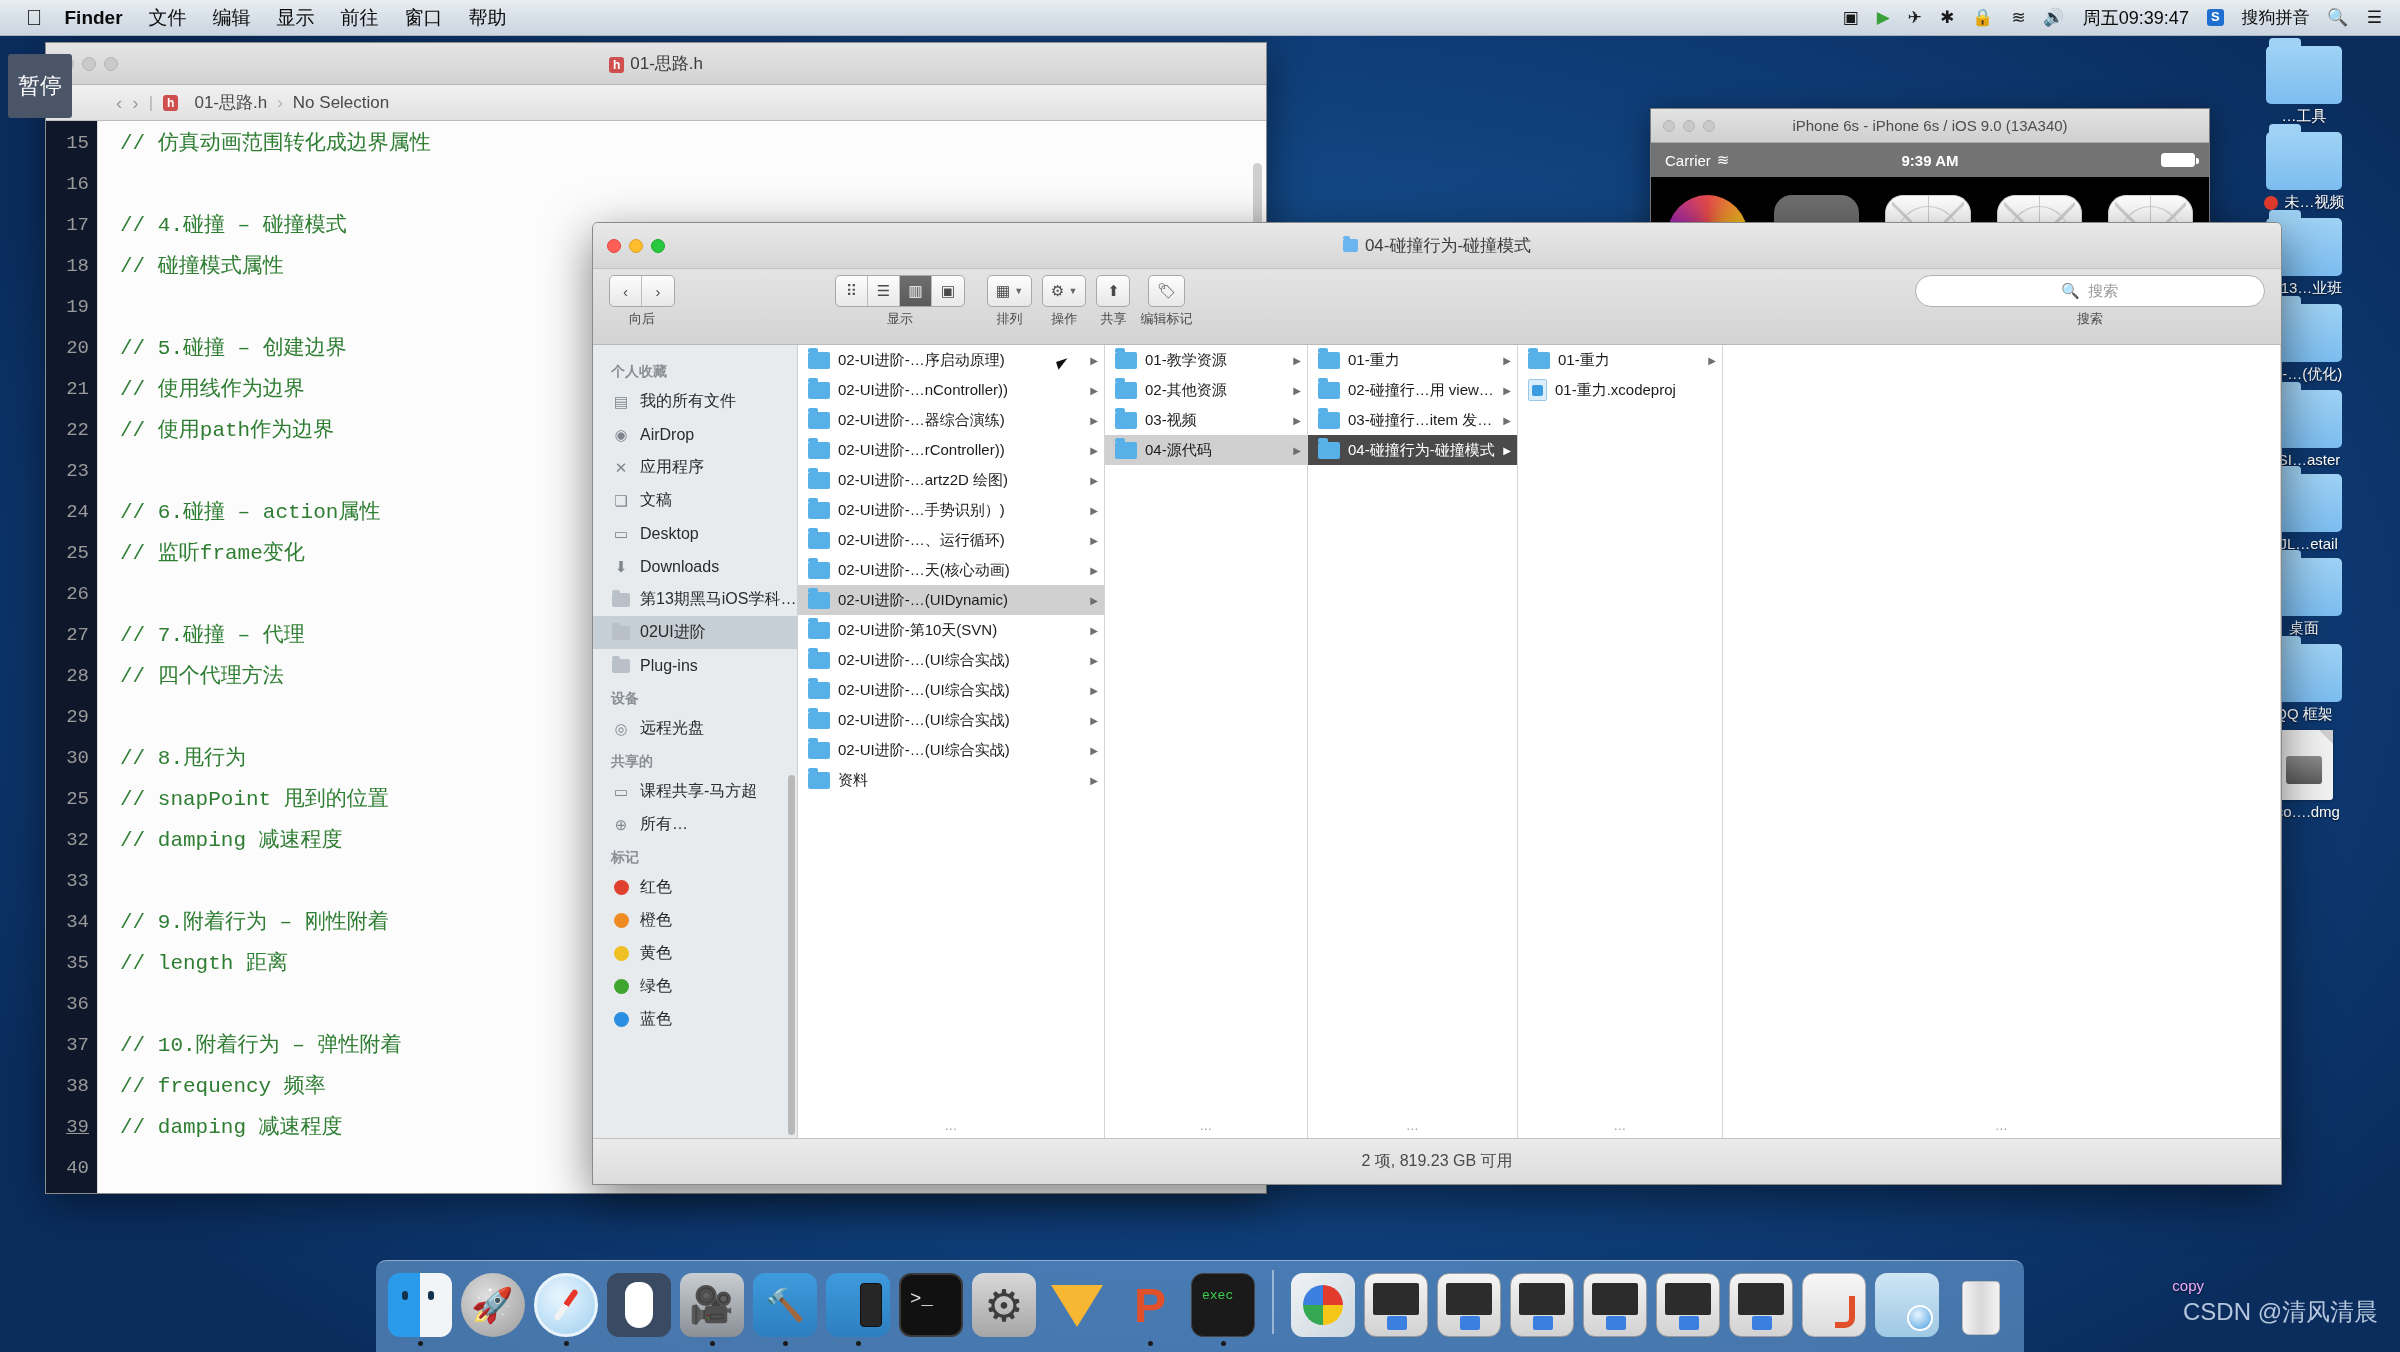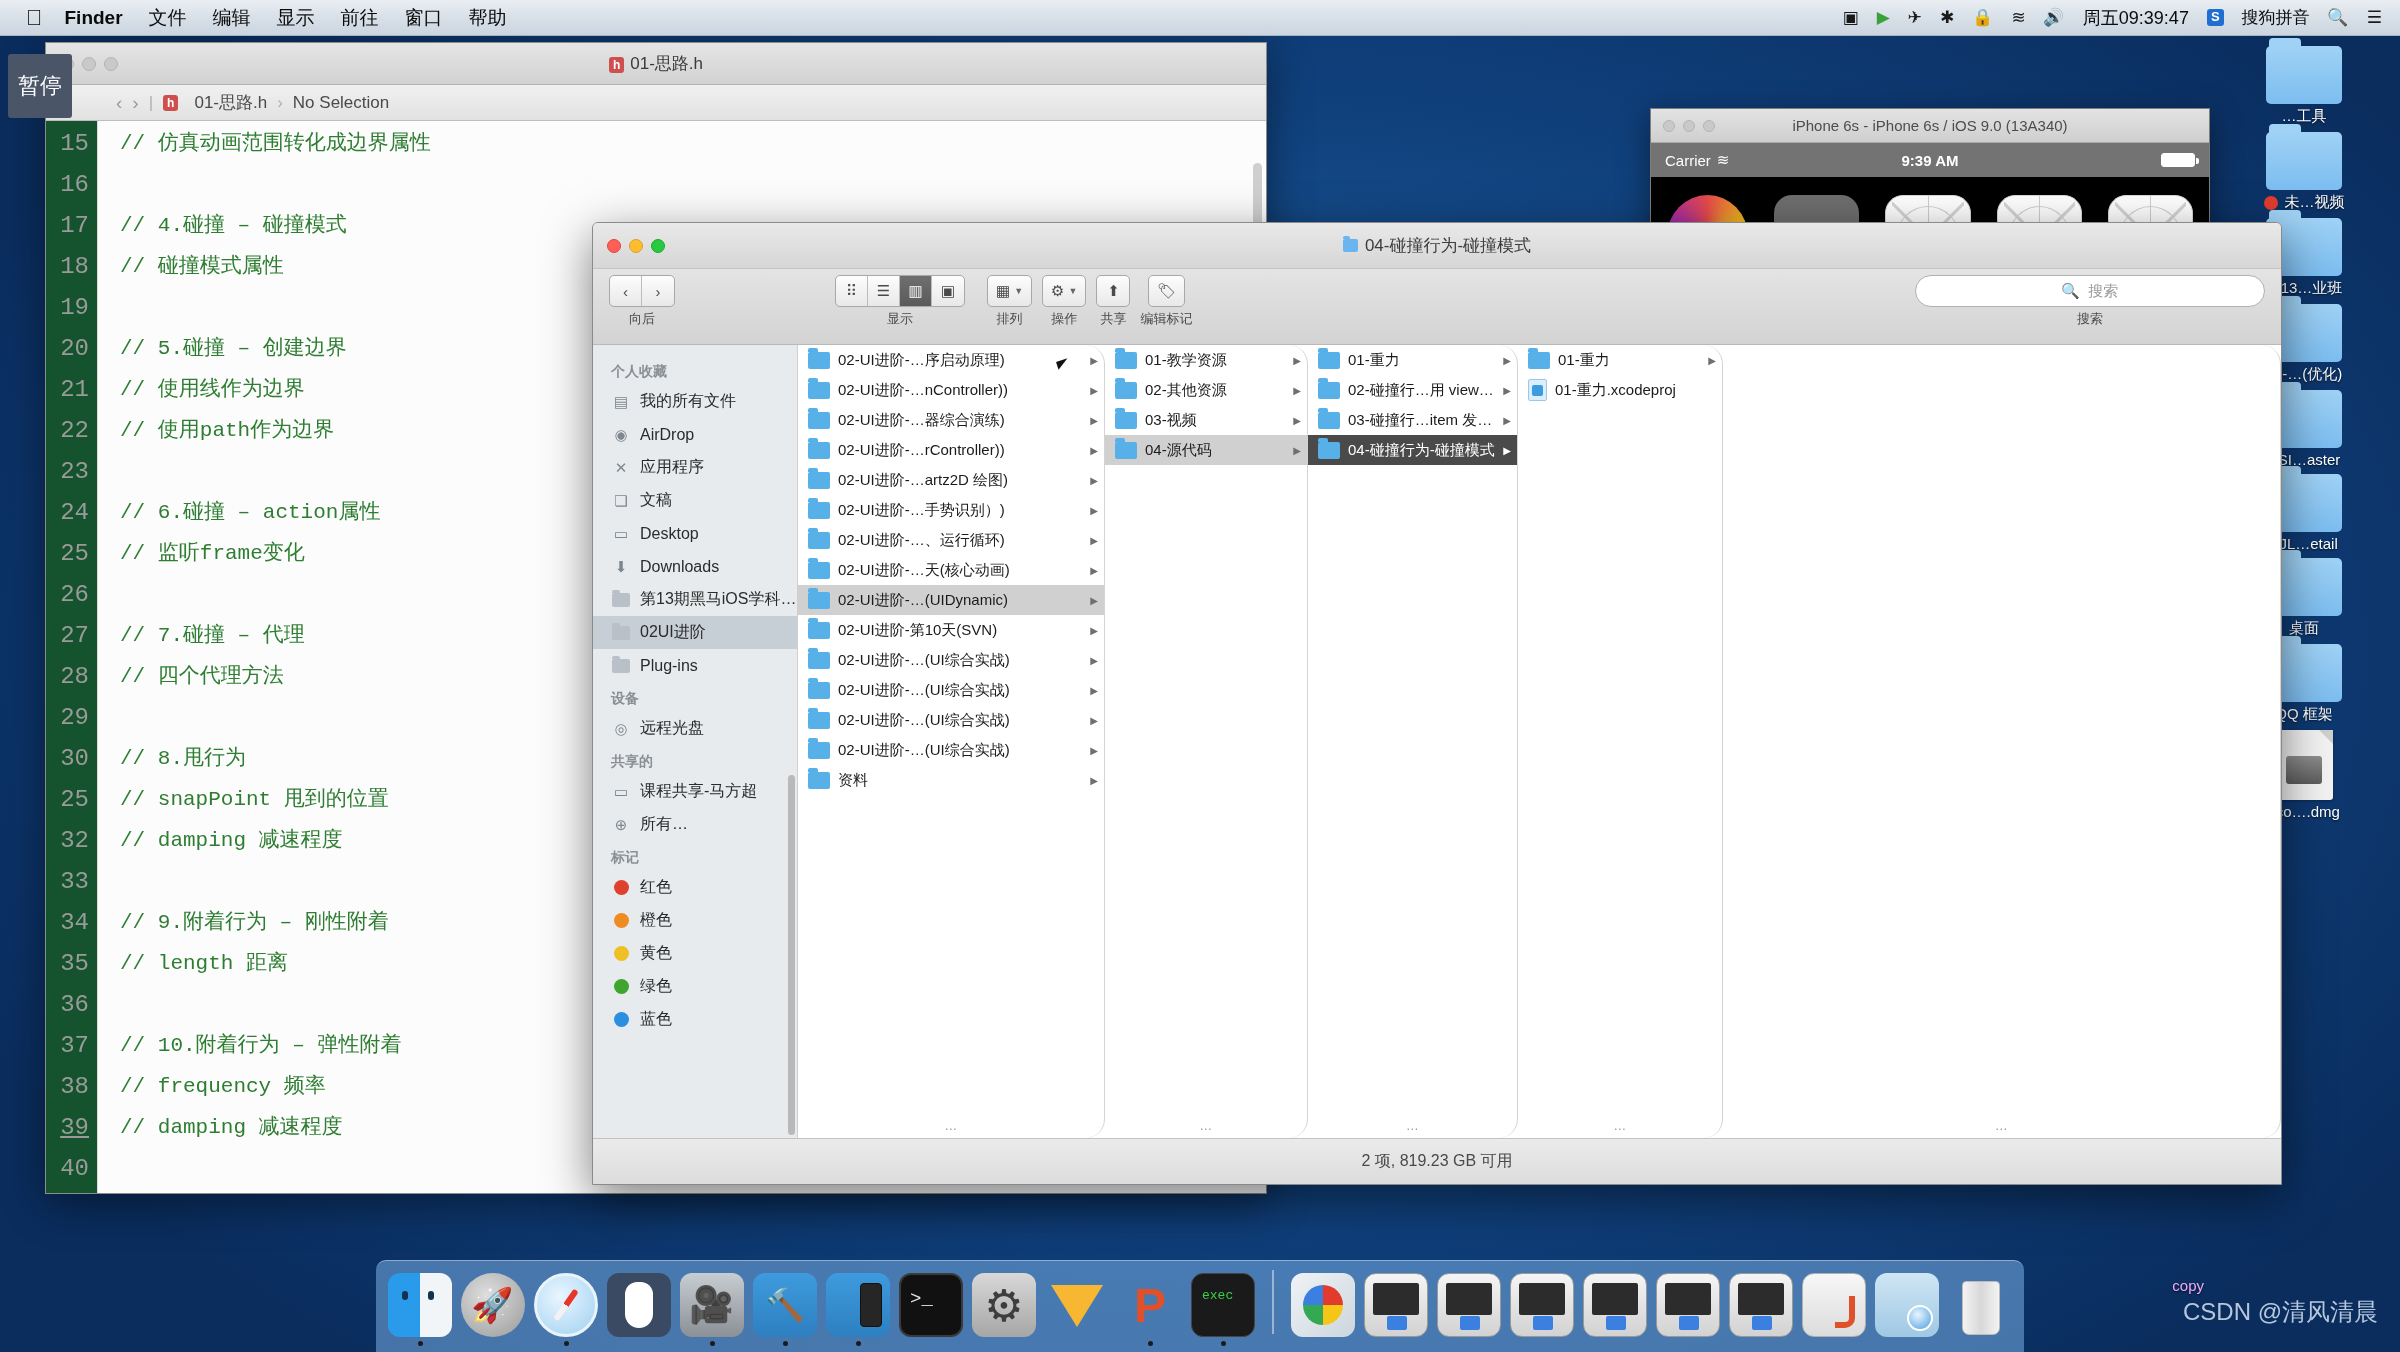--- a/index.html
+++ b/index.html
@@ -68,22 +68,22 @@
     border-bottom:1px solid #bdbdbd; display:flex; align-items:center;
     padding-left:70px; font-size:17px; color:#4a4a4a; gap:10px;
   }
   .jb-arrow { color:#9a9a9a; font-size:19px; }
   .jb-sep { color:#b0b0b0; }
   #xcode-editor {
     position:absolute; top:78px; left:0; right:0; bottom:0;
     background:#fbfcfb; display:flex; font-family:"Liberation Mono","DejaVu Sans Mono",monospace;
   }
   #gutter {
-    width:52px; flex:0 0 52px; background:#14532d; border-right:1px solid #dcdcdc;
-    padding-top:2px; text-align:right; color:#9a9a9a; font-size:24px; line-height:41px;
+    width:52px; flex:0 0 52px; background:#0f172a; border-right:1px solid #dcdcdc;
+    padding-top:2px; text-align:right; color:#9a9a9a; font-size:19px; line-height:41px;
   }
   #codelines { flex:1; padding-top:2px; padding-left:22px; font-size:21px; line-height:41px;
     color:#2e7d32; white-space:nowrap; overflow:hidden; }
   .code-line { height:41px; }
   #xcode-scroll {
     position:absolute; right:4px; top:120px; width:9px; height:560px;
     background:#cfcfcf; border-radius:5px;
   }
   
   #pause-badge {
@@ -207,21 +207,21 @@
     font-size:15px; color:#7e868e; }
   .sb-folder { width:18px; height:14px; background:#b9c0c7; border-radius:2px; position:relative; }
   .sb-folder:before { content:""; position:absolute; top:-3px; left:0; width:8px; height:3px;
     background:#b9c0c7; border-radius:2px 2px 0 0; }
   .dot { width:15px; height:15px; border-radius:50%; display:inline-block; }
   #sb-scroll { position:absolute; right:2px; top:430px; width:7px; height:360px;
     background:#b9b9b9; border-radius:4px; }
   
   #finder-columns { flex:1; display:flex; overflow:hidden; }
   .fcol { border-right:1px solid #d3d3d3; position:relative; overflow:hidden;
-    background:#fff; display:flex; flex-direction:column;border-radius:19px; }
+    background:#fff; display:flex; flex-direction:column; }
   .fcol.c1{ width:307px; flex:0 0 307px; }
   .fcol.c2{ width:203px; flex:0 0 203px; }
   .fcol.c3{ width:210px; flex:0 0 210px; }
   .fcol.c4{ width:205px; flex:0 0 205px; }
   .fcol.c5{ flex:1; }
   .frow {
     display:flex; align-items:center; gap:8px; height:30px; padding:0 6px 0 10px;
     font-size:15px; color:#1b1b1b; white-space:nowrap; overflow:hidden;
   }
   .frow .nm { overflow:hidden; text-overflow:ellipsis; flex:1; }

